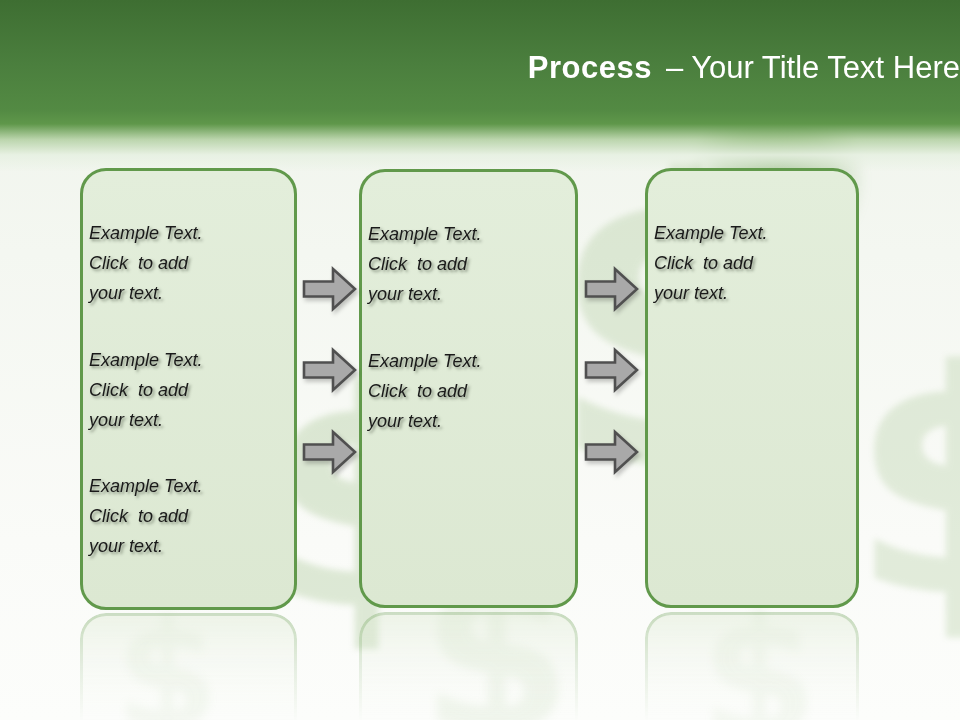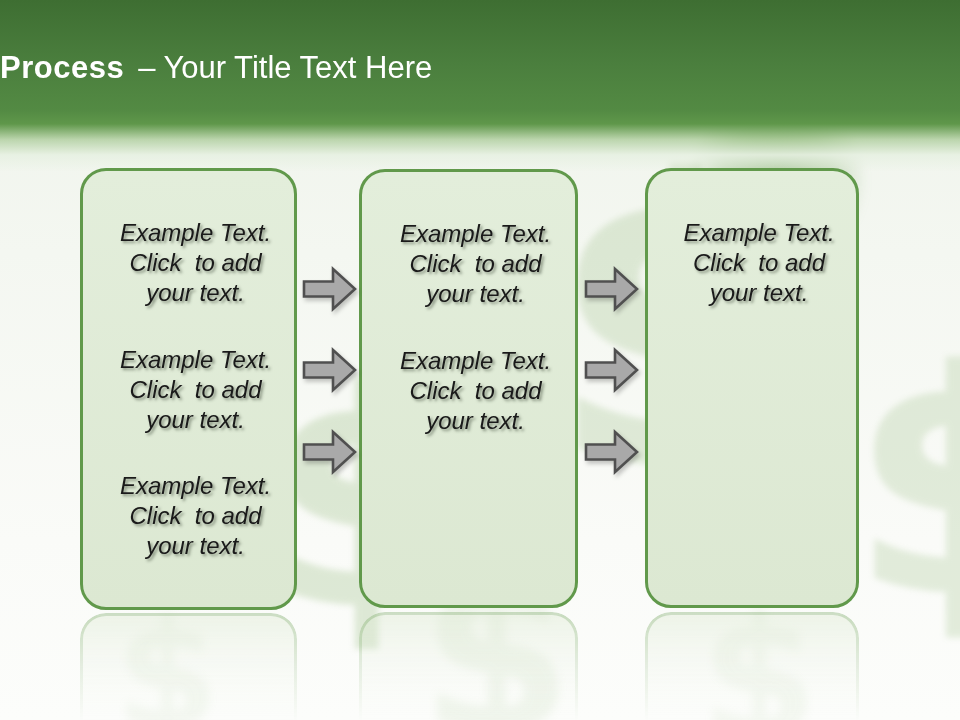--- a/index.html
+++ b/index.html
@@ -32,37 +32,37 @@
       var(--header-green-dark) 0%,
       #4b7f3e 38%,
       var(--header-green) 64%,
       #5f974a 72%,
       rgba(150,191,128,.60) 81%,
       rgba(230,240,225,.85) 90%,
       rgba(247,250,245,0) 100%);
   }
   .title{
     position:absolute;z-index:3;left:0;top:48px;width:100%;
-    text-align:left;color:var(--title-text);font-size:31px;line-height:40px;
+    text-align:right;color:var(--title-text);font-size:31px;line-height:40px;
     white-space:pre;
   }
   .title .t-bold{font-weight:700;letter-spacing:.5px;}
   .title .t-rest{font-weight:400;margin-left:14px;}
   
   .pbox{
     position:absolute;z-index:3;box-sizing:border-box;
     border:3px solid var(--box-border);border-radius:26px;
     background:linear-gradient(180deg,var(--box-fill) 0%,#dce8d2 100%);
   }
   .box1{left:80px;top:168px;width:217px;height:442px;}
   .box2{left:359px;top:169px;width:219px;height:439px;}
   .box3{left:645px;top:168px;width:214px;height:440px;}
   .tblock{
-    position:absolute;left:20px;right:6px;text-align:center;
-    font-style:italic;font-size:24px;line-height:30px;
+    position:absolute;left:6px;right:6px;text-align:left;
+    font-style:italic;font-size:18px;line-height:30px;
     color:var(--body-text);white-space:pre-wrap;
     text-shadow:2px 2px 3px rgba(55,65,50,.55);
     cursor:text;
   }
   .tb1{top:47px;}
   .tb2{top:174px;}
   .tb3{top:300px;}
   
   .box-reflection{
     position:absolute;z-index:2;box-sizing:border-box;height:130px;

